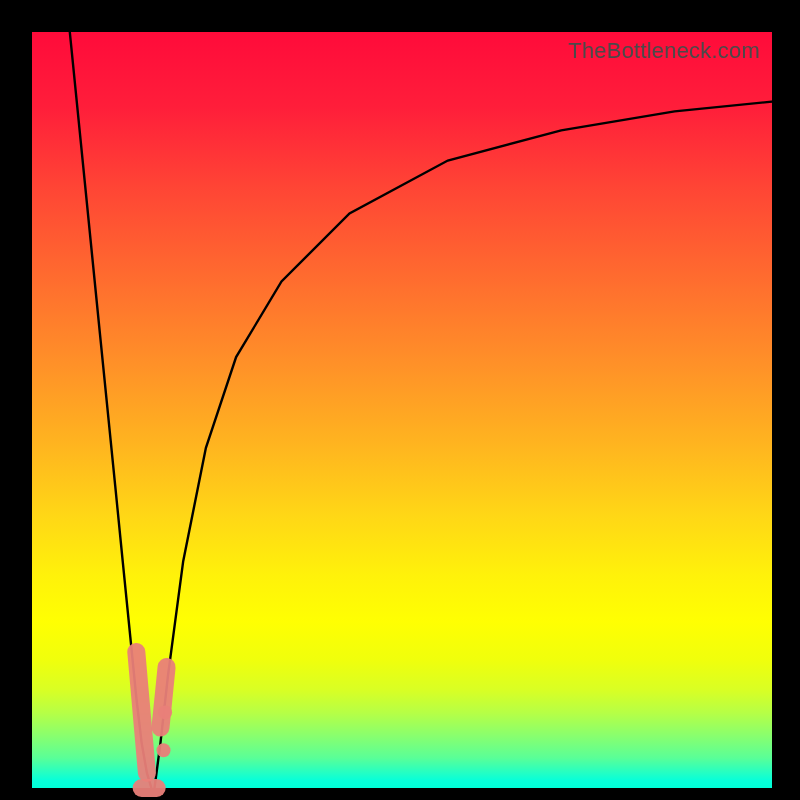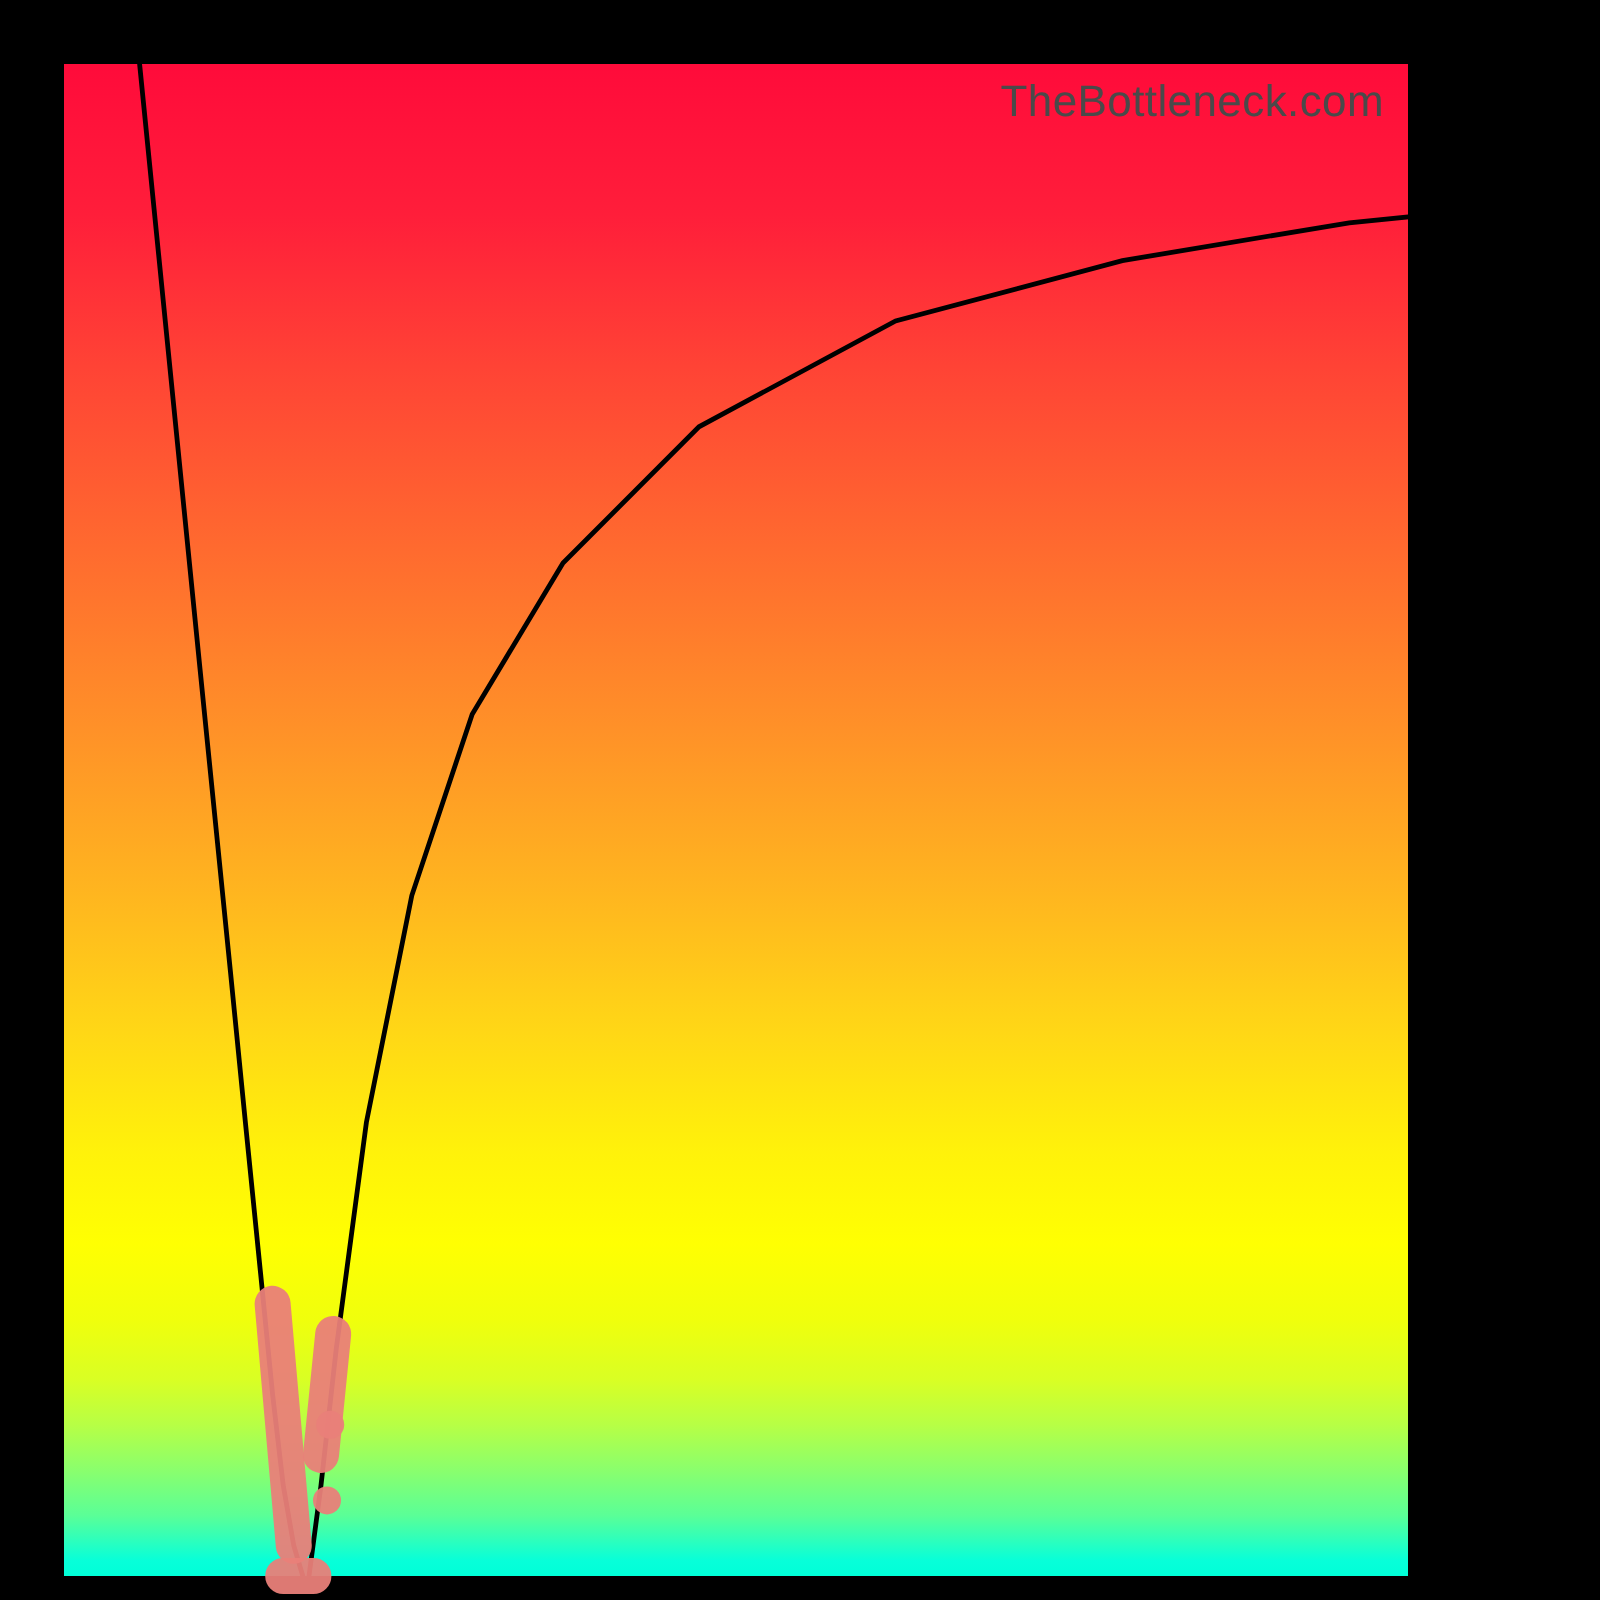--- a/index.html
+++ b/index.html
@@ -14,21 +14,21 @@
   .frame {
     position: relative;
     width: 800px;
     height: 800px;
     background: #000;
   }
   .plot-area {
     position: absolute;
     left: 32px;
     top: 32px;
-    width: 672px;
+    width: 740px;
     height: 756px;
     background: linear-gradient(
       to bottom,
       #ff0b3a 0%,
       #ff1e3a 10%,
       #ff4335 20%,
       #ff6a2f 32%,
       #ff9128 44%,
       #ffb61f 55%,
       #ffd716 64%,

